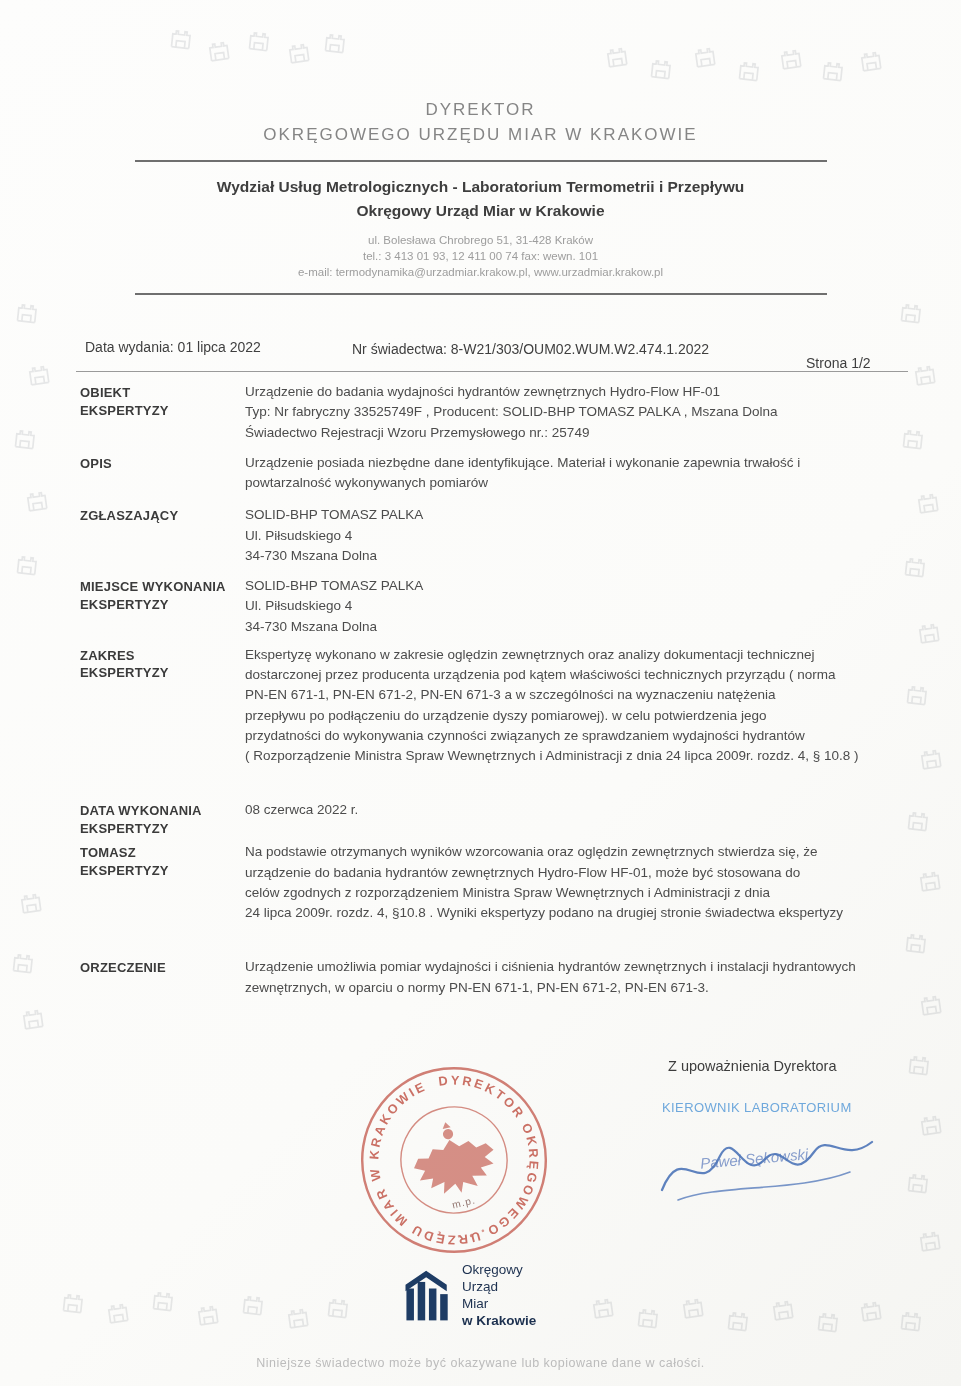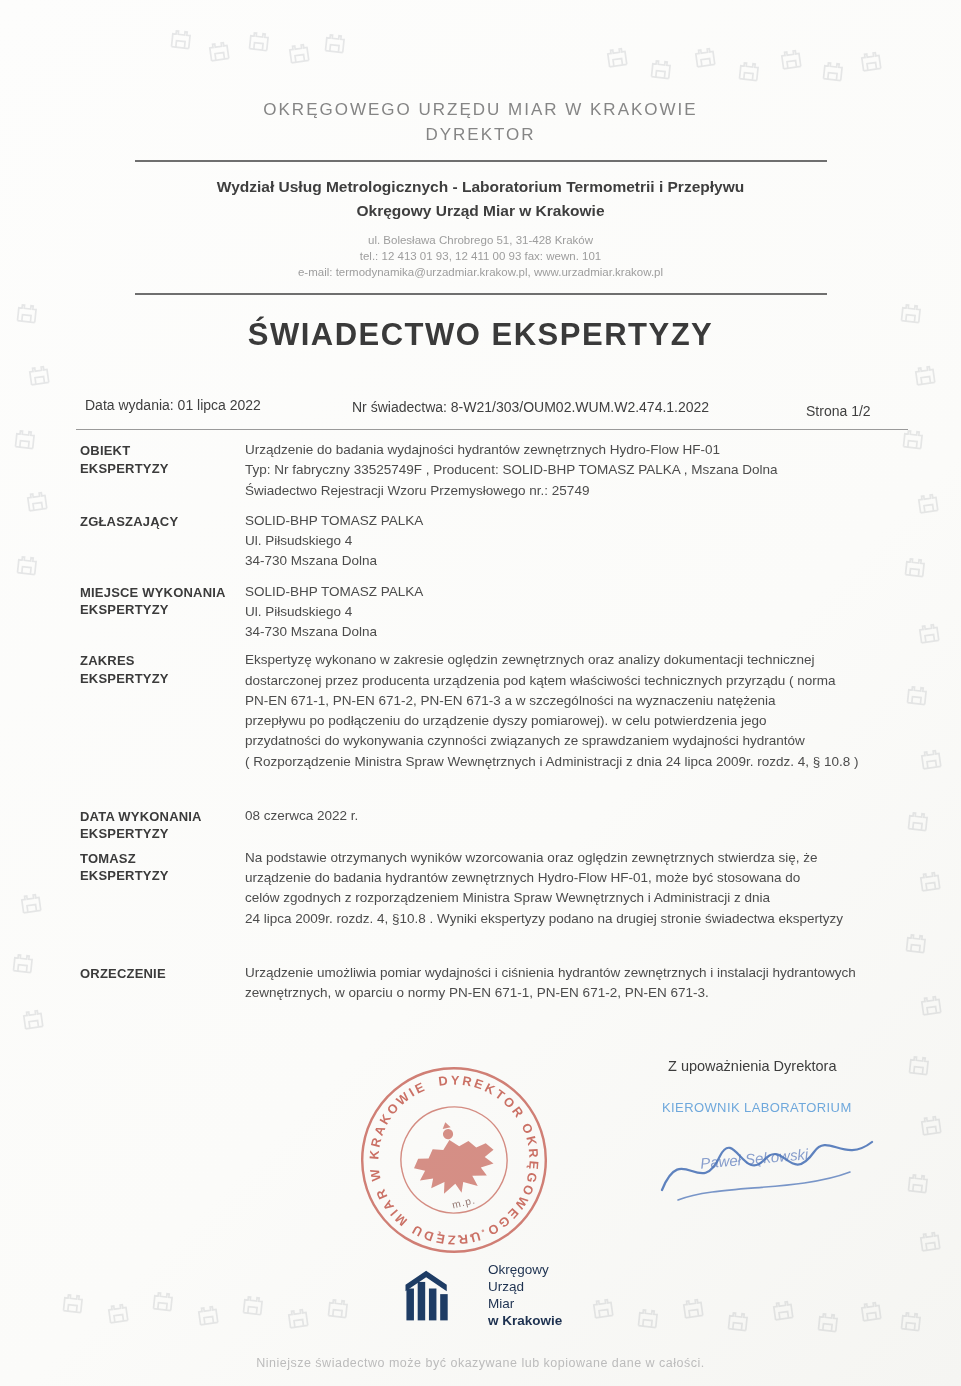--- a/index.html
+++ b/index.html
@@ -22,21 +22,21 @@
   .contact{margin-top:10px;color:#9d9d9d;font-size:11.5px;line-height:1.4;}
   
   .doc-title{
     margin-top:22px;text-align:center;
     font-size:31px;font-weight:bold;letter-spacing:1.5px;color:#3a3a3a;
   }
   
   .meta{position:relative;height:24px;margin-top:44px;font-size:14px;color:#3f3f3f;}
   .meta .m-date{position:absolute;left:85px;top:0;}
   .meta .m-nr{position:absolute;left:352px;top:2px;}
-  .meta .m-page{position:absolute;left:806px;top:6px;}
+  .meta .m-page{position:absolute;left:806px;top:16px;}
   .rule-thin{width:832px;margin:8px 0 0 76px;border:0;border-top:1px solid #9a9a9a;}
   
   .sections{margin-top:10px;padding:0 36px 0 80px;}
   .row{display:flex;}
   .row .label{
     flex:none;width:165px;padding-top:2px;
     font-size:13px;font-weight:bold;color:#3b3b3b;
     line-height:1.35;white-space:pre-line;letter-spacing:.2px;
   }
   .row .content{
@@ -57,21 +57,21 @@
   .sig-scribble{position:absolute;left:648px;top:1112px;width:240px;height:100px;}
   
   .stamp{
     position:absolute;left:352px;top:1058px;width:204px;height:204px;
     transform:rotate(-13deg);opacity:.84;
   }
   .stamp text{font-family:"Liberation Sans",sans-serif;}
   .stamp .ring-text{font-size:12.5px;font-weight:bold;letter-spacing:2.5px;fill:#c2574a;}
   .stamp .mp{font-size:10px;letter-spacing:1px;fill:#7d5b55;}
   
-  .logo-block{position:absolute;left:398px;top:1262px;display:flex;align-items:center;gap:30px;}
+  .logo-block{position:absolute;left:398px;top:1262px;display:flex;align-items:center;gap:4px;}
   .logo-text{font-size:13.5px;line-height:1.25;color:#1d3150;}
   .logo-text .bold{font-weight:bold;}
   
   .footer{
     position:absolute;left:0;right:0;bottom:16px;text-align:center;
     color:#bcbcbc;font-size:12.5px;letter-spacing:.5px;
   }
   
   .wm{position:absolute;width:26px;height:26px;color:#8f949b;opacity:.20;}
 </style>
@@ -238,51 +238,55 @@
       </svg>
       <svg class="wm" style="left: 858px; top: 1298px; transform: rotate(-8deg);">
         <use href="#wm-glyph"></use>
       </svg>
       <svg class="wm" style="left: 898px; top: 1308px; transform: rotate(6deg);">
         <use href="#wm-glyph"></use>
       </svg>
     </div>
 
   <div class="letterhead">
+    <div class="dir-line">DYREKTOR</div>
     <div class="dir-line">OKRĘGOWEGO URZĘDU MIAR W KRAKOWIE</div>
-    <div class="dir-line">DYREKTOR</div>
     <hr class="rule-heavy">
     <div class="dept-wrap">
       <div class="dept-line">Wydział Usług Metrologicznych - Laboratorium Termometrii i Przepływu</div>
       <div class="dept-line">Okręgowy Urząd Miar w Krakowie</div>
     </div>
     <div class="contact">
       <div>ul. Bolesława Chrobrego 51, 31-428 Kraków</div>
-      <div>tel.: 12 413 01 93, 12 411 00 93  fax: wewn. 101</div>
+      <div>tel.: 3 413 01 93, 12 411 00 74  fax: wewn. 101</div>
       <div>e-mail: termodynamika@urzadmiar.krakow.pl,   www.urzadmiar.krakow.pl</div>
     </div>
     <hr class="rule-heavy">
   </div>
 
-  <div class="doc-title">ŚWIADECTWO EKSPERTYZY</div>
 
   <div class="meta">
     <span class="m-date">Data wydania: 01 lipca 2022</span>
     <span class="m-nr">Nr świadectwa: 8-W21/303/OUM02.WUM.W2.474.1.2022</span>
     <span class="m-page">Strona 1/2</span>
   </div>
   <hr class="rule-thin">
 
   <div class="sections">
     <div class="row r1">
       <div class="label">OBIEKT
 EKSPERTYZY</div>
       <div class="content">Urządzenie do badania wydajności hydrantów zewnętrznych Hydro-Flow HF-01
 Typ: Nr fabryczny 33525749F , Producent: SOLID-BHP TOMASZ PALKA , Mszana Dolna
 Świadectwo Rejestracji Wzoru Przemysłowego nr.: 25749</div>
+    </div>
+    <div class="row r2">
+      <div class="label">OPIS</div>
+      <div class="content">Urządzenie posiada niezbędne dane identyfikujące. Materiał i wykonanie zapewnia trwałość i
+powtarzalność wykonywanych pomiarów</div>
     </div>
     <div class="row r3">
       <div class="label">ZGŁASZAJĄCY</div>
       <div class="content">SOLID-BHP TOMASZ PALKA
 Ul. Piłsudskiego 4
 34-730 Mszana Dolna</div>
     </div>
     <div class="row r4">
       <div class="label">MIEJSCE WYKONANIA
 EKSPERTYZY</div>

